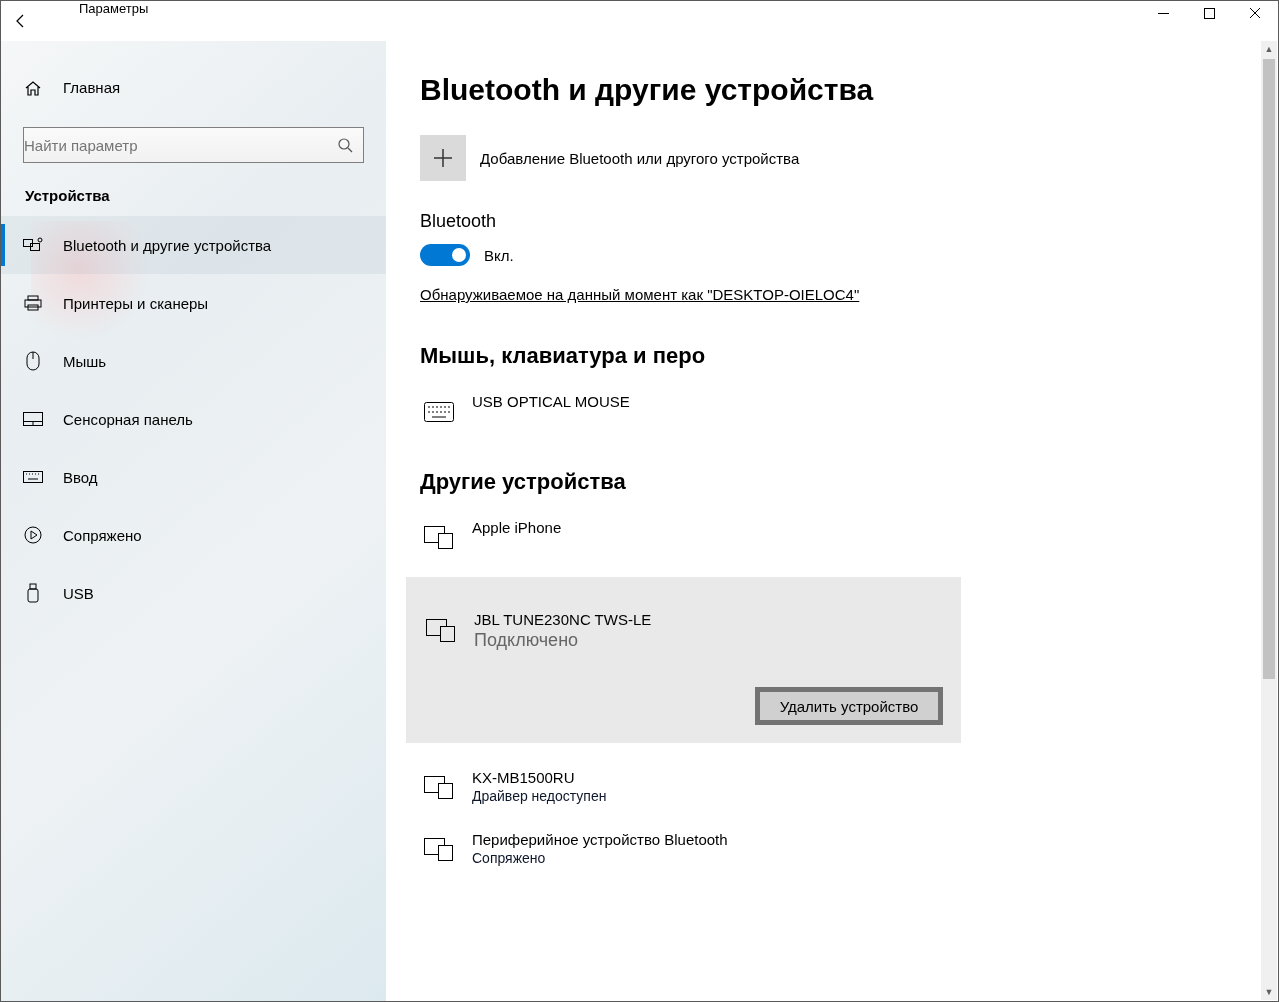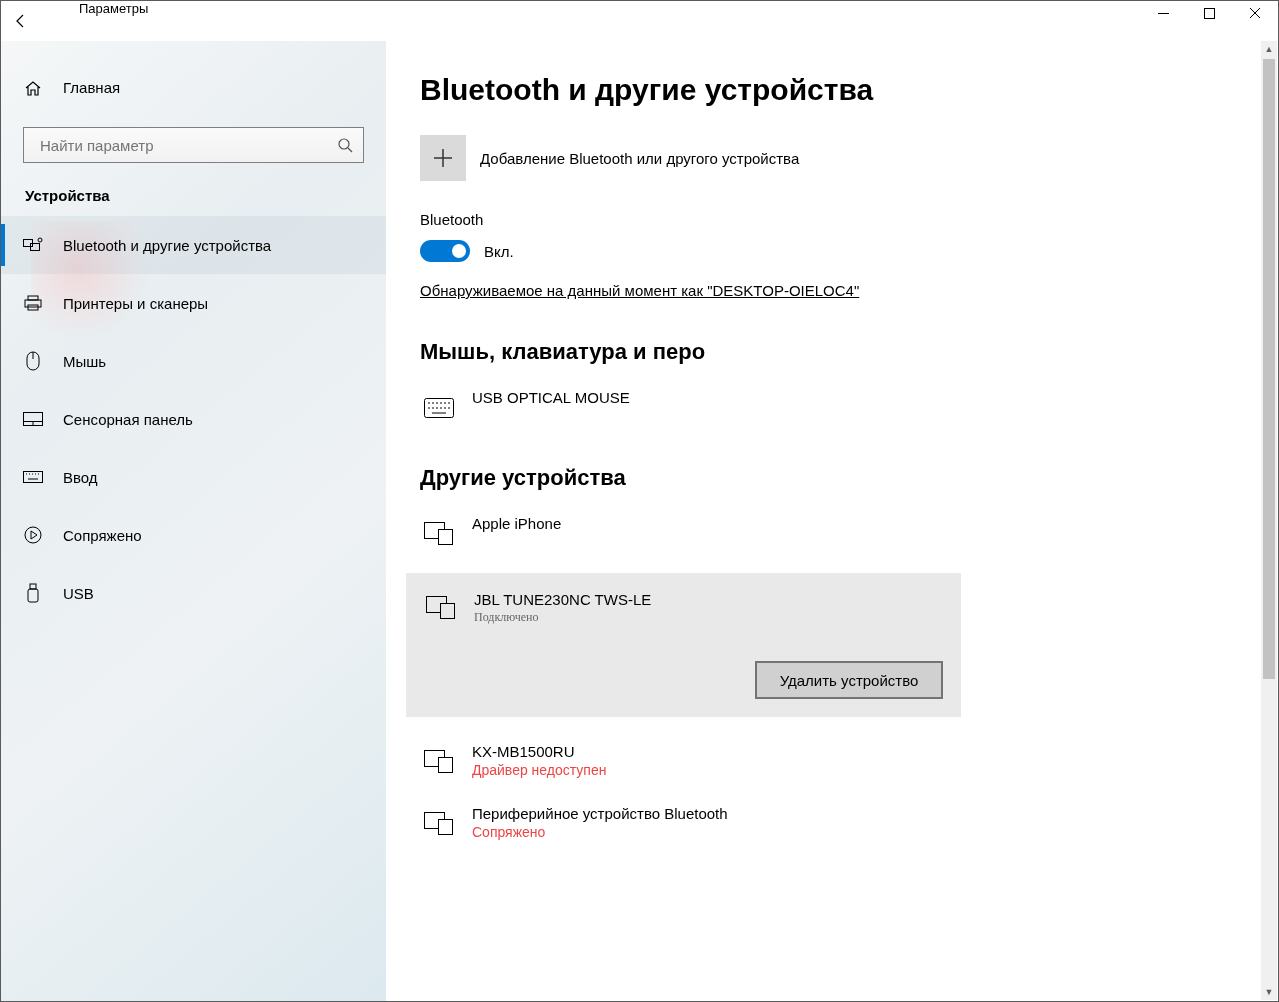--- a/index.html
+++ b/index.html
@@ -64,21 +64,21 @@
   padding: 10px 22px;
   cursor: pointer;
 }
 .home-row .label { margin-left: 20px; font-size: 15px; }
 .search-box {
   margin: 18px 22px 0 22px;
   height: 36px;
   border: 1px solid #7f7f7f;
   background: linear-gradient(#fafafa,#f1f1f1);
   display: flex; align-items: center;
-  padding: 0 10px 0 16px;
+  padding: 0 10px 0 0;
 }
 .search-box input {
   flex: 1; border: none; outline: none; background: transparent;
   font-size: 15px; color: #555;
 }
 .search-box .sicon { width: 16px; height: 16px; }
 .category {
   margin: 24px 0 8px 24px;
   font-size: 15px; font-weight: 600;
 }
@@ -116,21 +116,21 @@
 }
 .plus-box {
   width: 46px; height: 46px;
   background: #dadada;
   display: flex; align-items: center; justify-content: center;
   margin-right: 14px;
 }
 .plus-box svg { width: 22px; height: 22px; }
 .add-label { font-size: 15px; }
 
-.sect-label { font-size: 15px; margin-bottom: 12px; }
+.sect-label { font-size: 18px; margin-bottom: 12px; }
 .toggle-row { display: flex; align-items: center; margin-bottom: 20px; text-align: right; }
 .toggle {
   width: 50px; height: 22px; border-radius: 11px;
   background: #0078d4; position: relative; cursor: pointer;
   margin-right: 14px;
 }
 .toggle::after {
   content: ""; position: absolute; right: 4px; top: 4px;
   width: 14px; height: 14px; border-radius: 50%; background: #fff;
 }
@@ -144,44 +144,44 @@
 .device-row {
   display: flex; align-items: flex-start;
   padding: 8px 0 18px 2px;
 }
 .device-row .dicon {
   width: 34px; height: 34px; margin-right: 16px;
   display:flex; align-items:center; justify-content:center;
   margin-top:2px;
 }
 .device-row .dname { font-size: 15px; }
-.device-row .dstatus { font-size: 14px; color: #ef4444; margin-top: 2px; }
+.device-row .dstatus { font-size: 14px; color: #0f172a; margin-top: 2px; }
 
 .device-card {
   background: #e9e9e9;
   width: 555px;
   padding: 18px 18px 18px 18px;
   margin: 4px 0 18px -14px;
 }
 .device-card .top {
-  display: flex; align-items: center;
+  display: flex; align-items: center; margin-top: 16px;
 }
 .device-card .dicon {
   width: 34px; height: 34px; margin-right: 16px; margin-left: 0px;
   display:flex; align-items:center; justify-content:center;
 }
 .device-card .dname { font-size: 15px; }
-.device-card .dstatus { font-size: 12px; color: #666; margin-top: 2px; font-family: Liberation Serif, serif; }
+.device-card .dstatus { font-size: 18px; color: #666; margin-top: 2px; }
 .remove-btn {
   margin-top: 36px;
   margin-left: auto;
   display: block;
   width: 188px; height: 38px;
   background: #d0d0d0;
-  border: 2px solid #737373;
+  border: 5px solid #737373;
   font-size: 15px;
   cursor: pointer;
   float: right;
 }
 .clearfix::after{content:"";display:table;clear:both;}
 
 .scrollbar {
   position: absolute;
   right: 1px; top: 40px; bottom: 1px;
   width: 16px;

